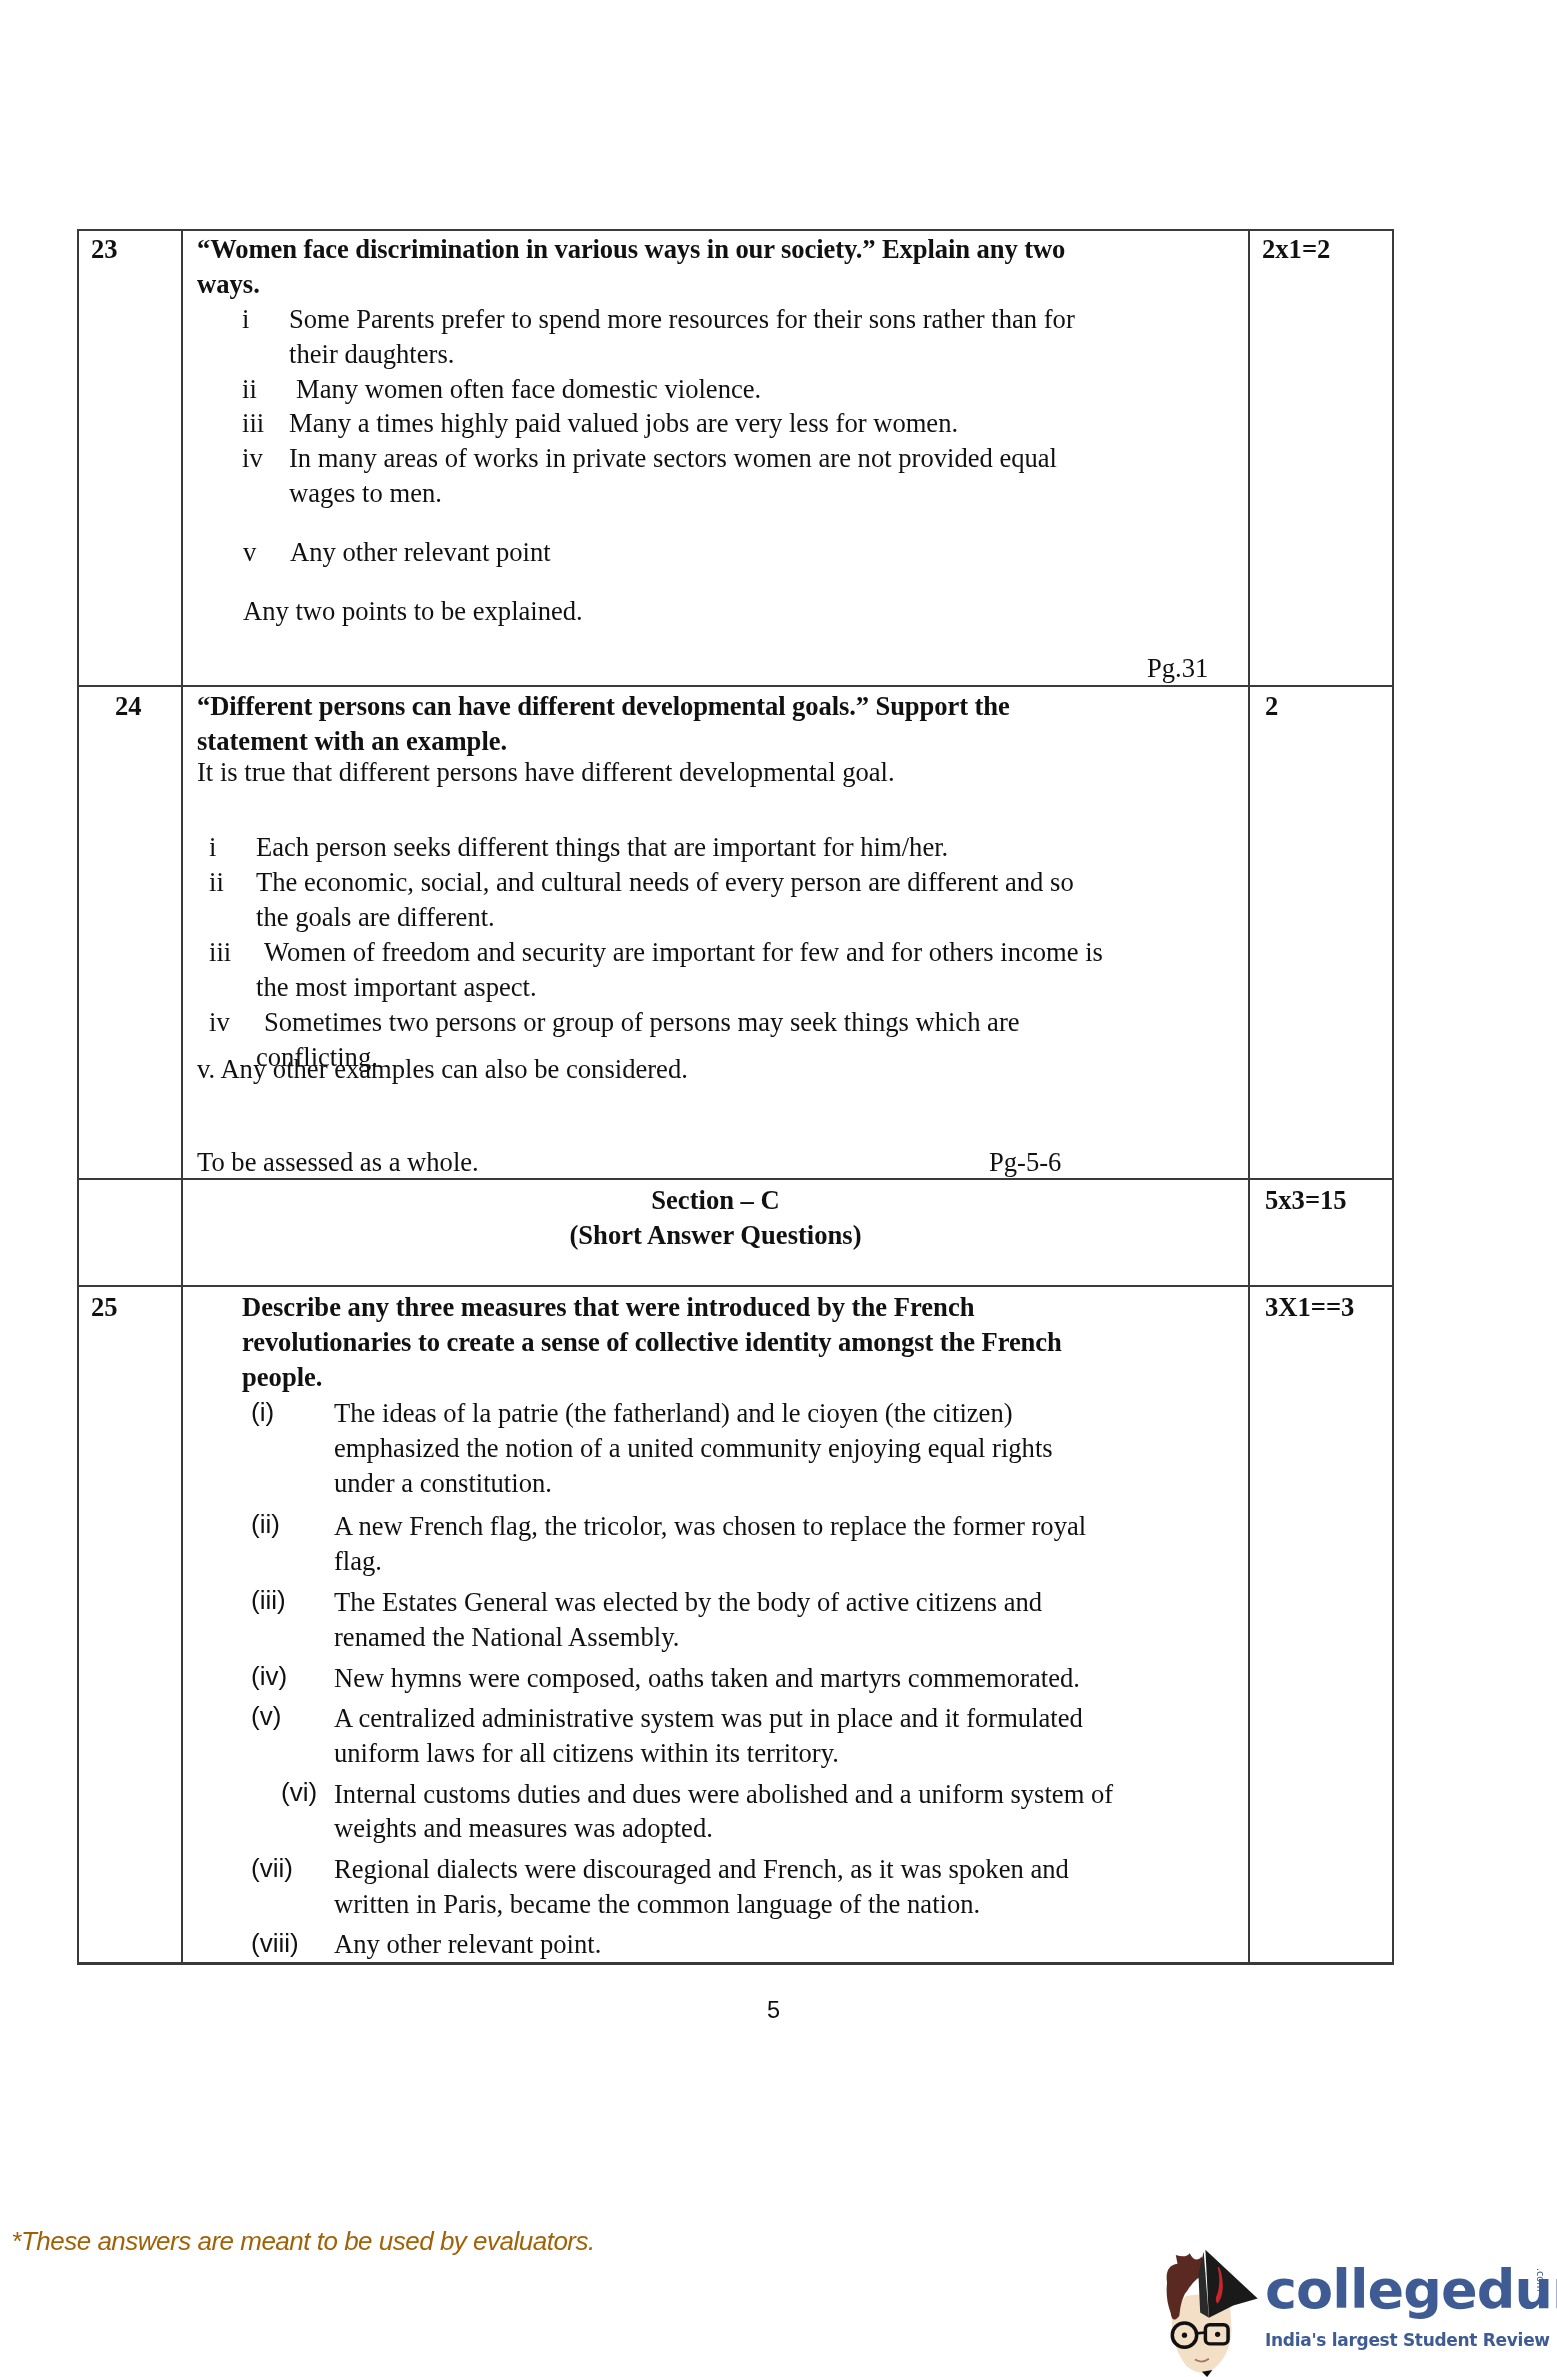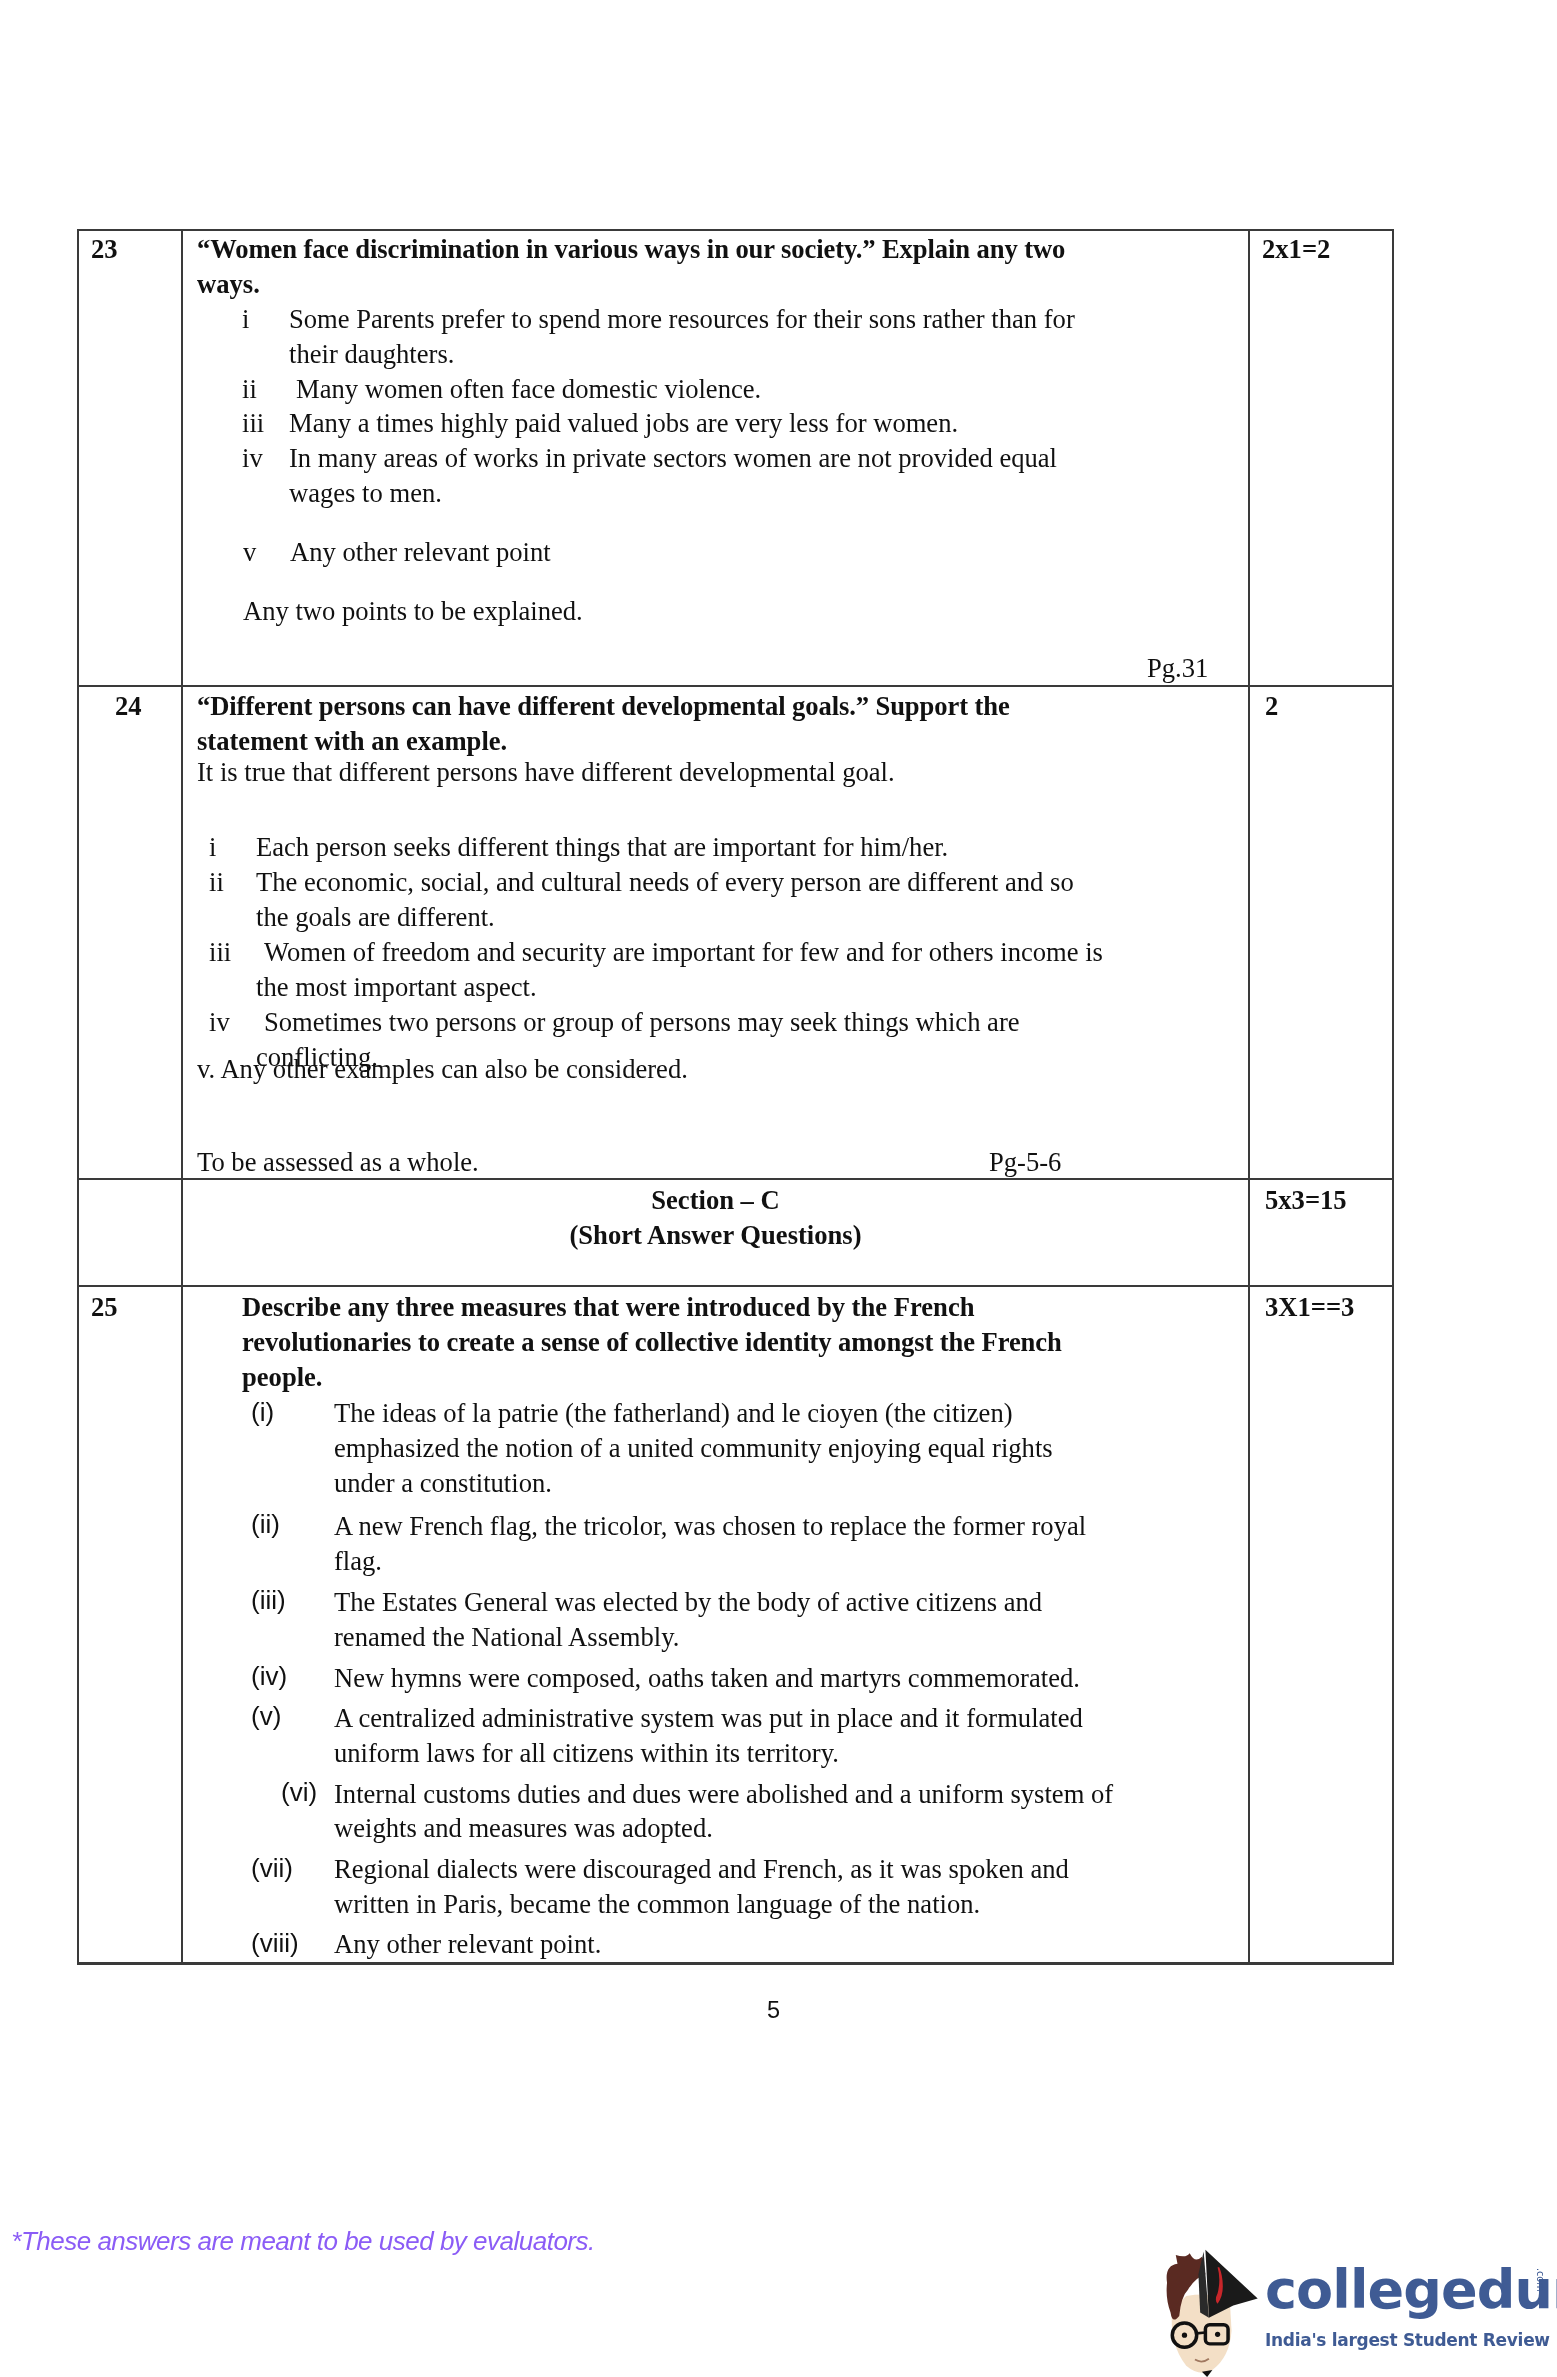--- a/index.html
+++ b/index.html
@@ -7,21 +7,21 @@
          font-family:"Liberation Serif", serif; color:#111; }
   .abs { position:absolute; }
   .hline { position:absolute; height:1.7px; background:#3a3a3a; }
   .vline { position:absolute; width:1.7px; background:#3a3a3a; }
   .t { position:absolute; font-size:26.6px; line-height:35px; white-space:nowrap; }
   .b { font-weight:bold; }
   .num { font-size:26.6px; font-weight:bold; }
   .rn-sans { font-family:"Liberation Sans", sans-serif; font-size:26px; }
   .center { text-align:center; }
   .footnote { position:absolute; left:11.3px; top:2226px; font-family:"Liberation Sans", sans-serif;
-              font-style:italic; font-size:26px; letter-spacing:-0.5px; color:#8b5cf6;text-align:center; }
+              font-style:italic; font-size:26px; letter-spacing:-0.5px; color:#a16207;text-align:center; }
   .pageno { position:absolute; left:767px; top:1997px; font-family:"Liberation Sans", sans-serif;
             font-size:23.5px; color:#111; }
   .logo-word { position:absolute; left:1265px; top:2263px; font-family:"DejaVu Sans", sans-serif;
                font-size:54px; color:#3f5b94; letter-spacing:-0.9px; font-weight:bold; line-height:54px; }
   .logo-com { position:absolute; left:1535px; top:2268px; font-family:"DejaVu Sans", sans-serif;
               font-size:9.6px; color:#3f5b94; writing-mode:vertical-rl; }
   .logo-tag { position:absolute; left:1265px; top:2330px; font-family:"DejaVu Sans", sans-serif;
               font-size:17px; color:#3f5b94; font-weight:bold; letter-spacing:-0.3px; white-space:nowrap; }
 </style>
 </head>

